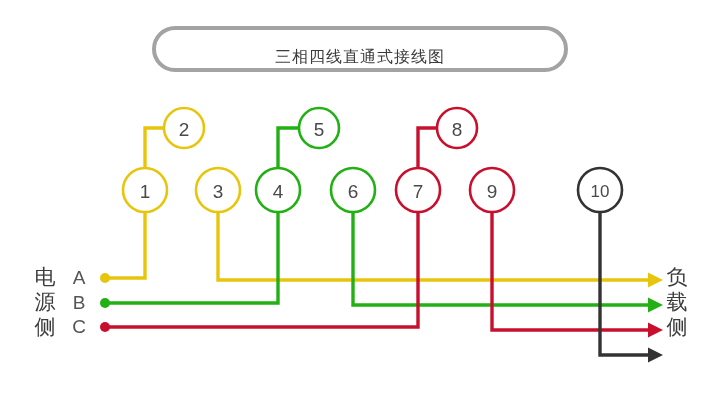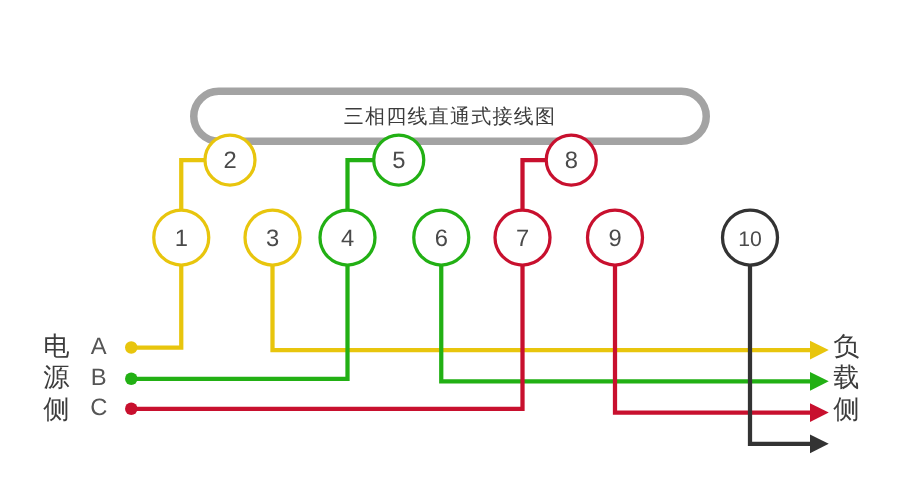--- a/index.html
+++ b/index.html
@@ -17,27 +17,26 @@
   }
 
   
   #title-pill {
     position: absolute;
     left: 152px;
     top: 26px;
     width: 416px;
     height: 46px;
     box-sizing: border-box;
-    border: 6px solid #a3a3a3;
+    border: 4px solid #a3a3a3;
     border-radius: 23px;
     background: #ffffff;
     display: flex;
-    align-items: center;
+    align-items: flex-end;
     justify-content: center;
-    margin-top: 44px;
   }
   #title-text {
     font-size: 16px;
     color: #3c3c3c;
     letter-spacing: 1px;
     font-family: "DejaVu Sans", "Liberation Sans", sans-serif;
   }
 
   
   #diagram {

